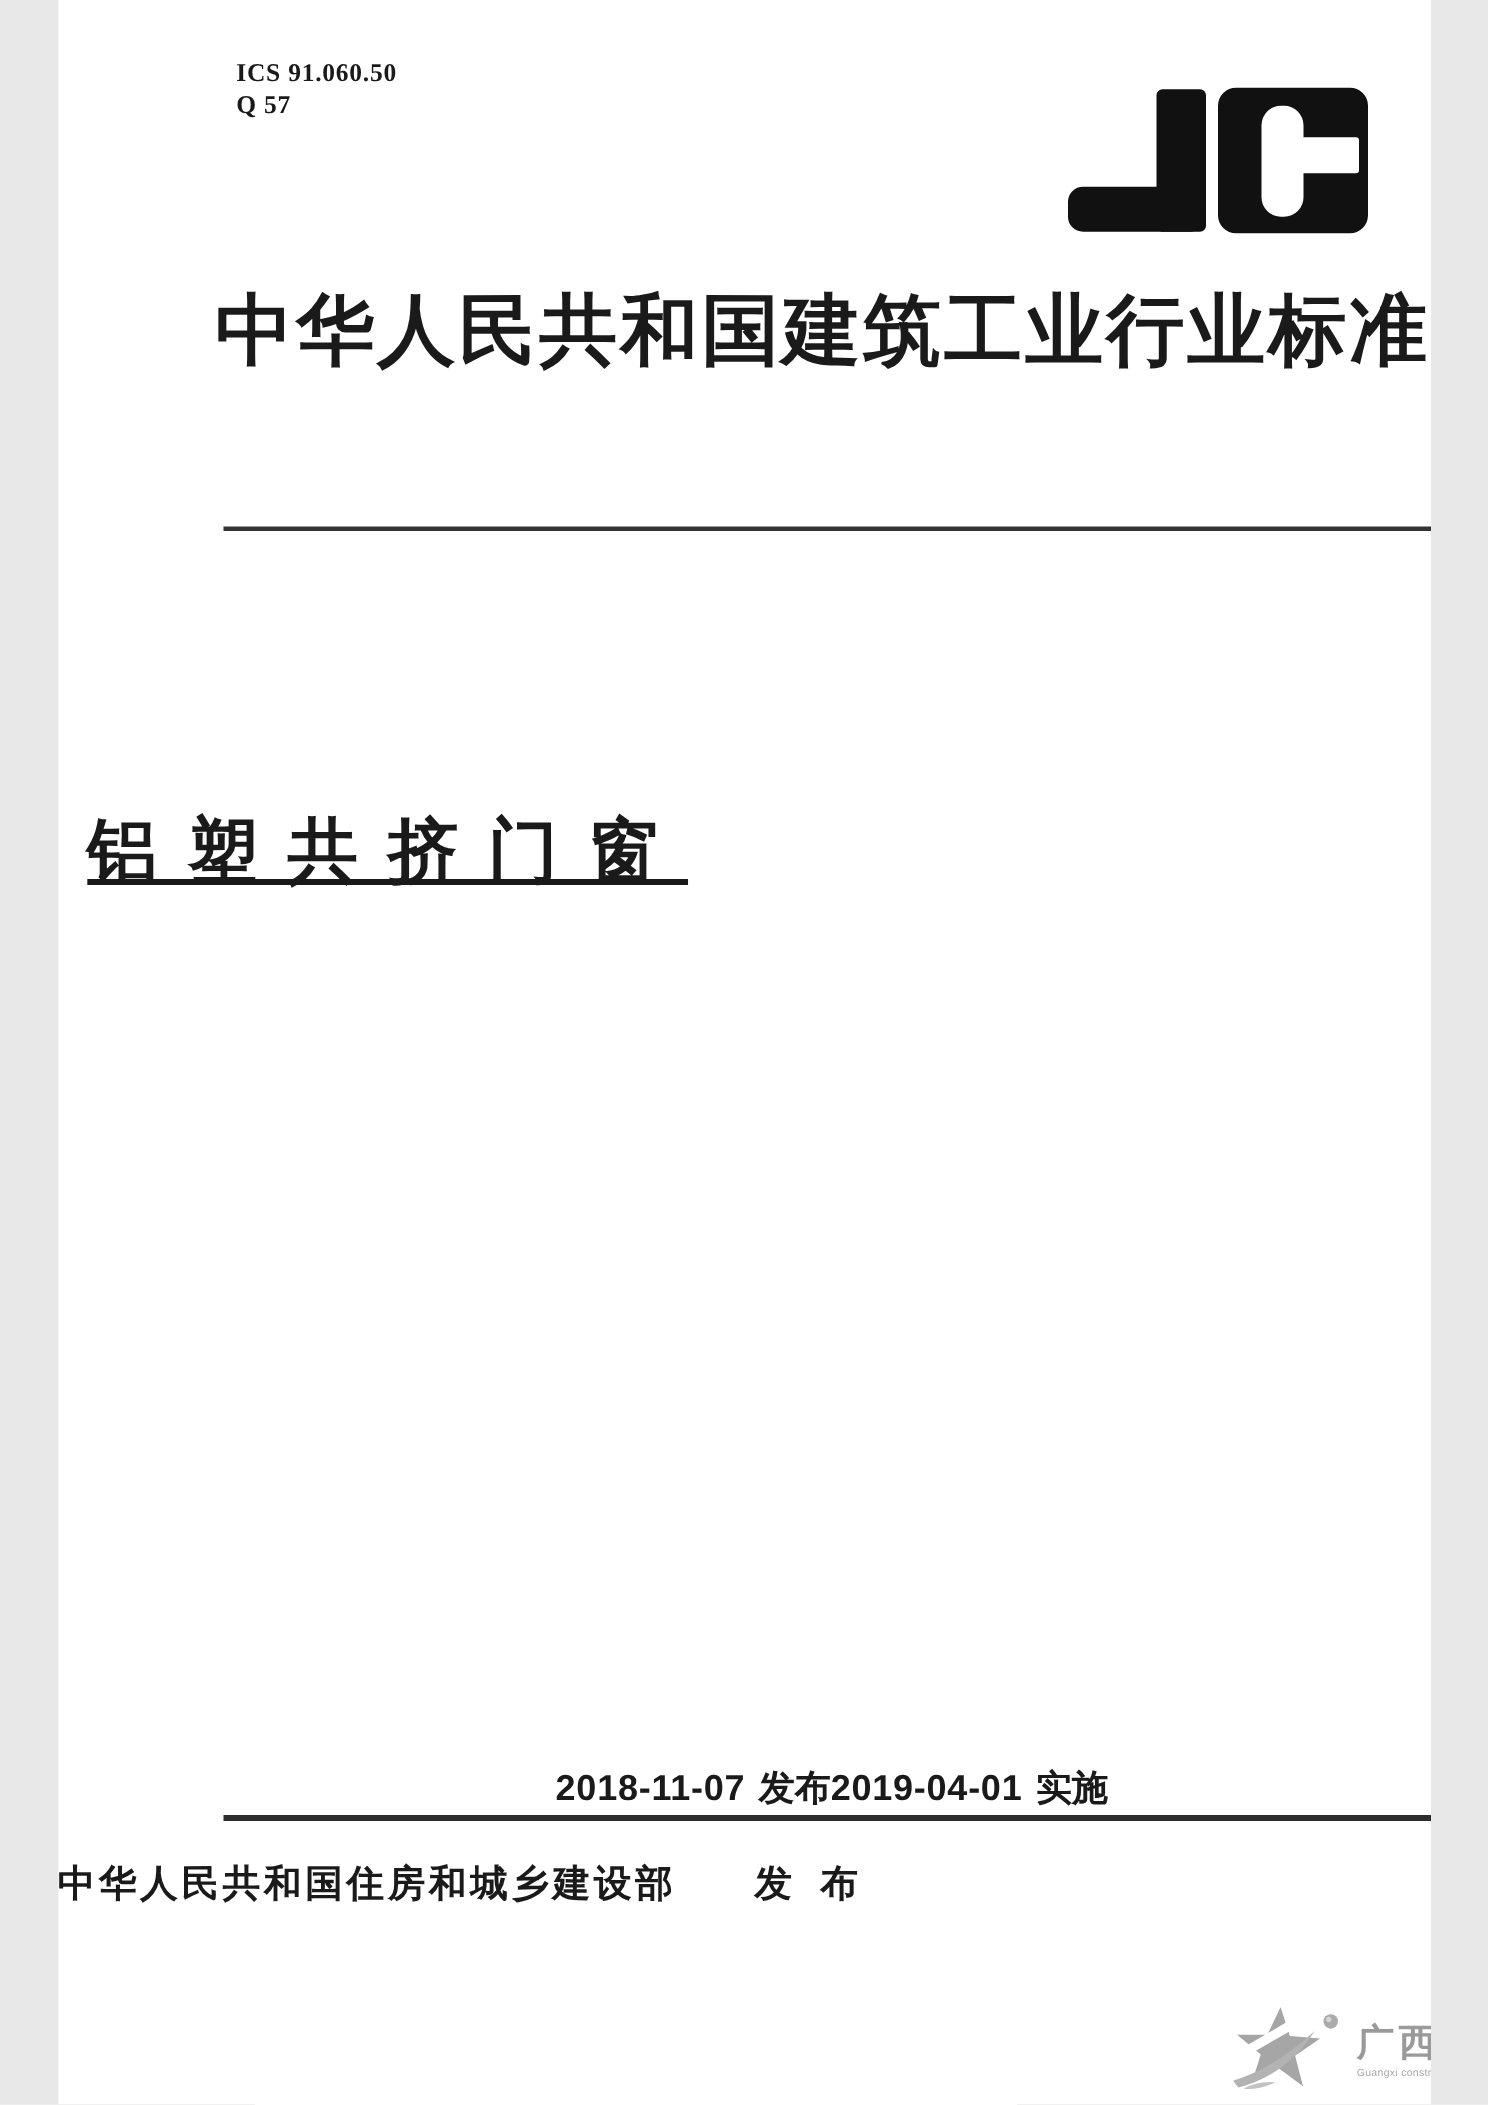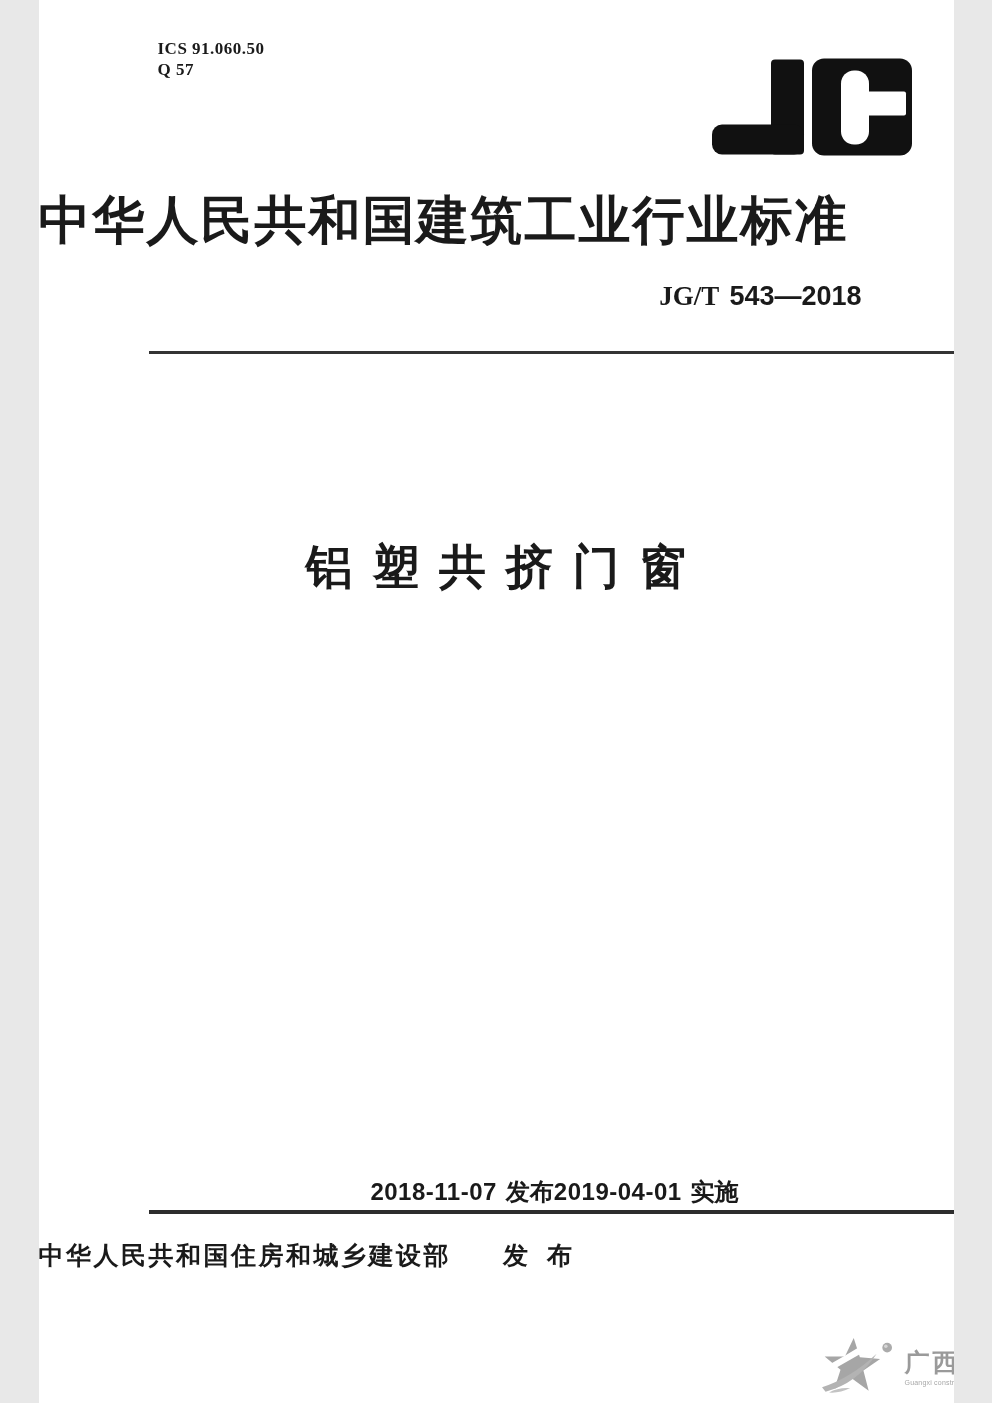--- a/index.html
+++ b/index.html
@@ -17,43 +17,44 @@
     position:absolute;left:119px;top:38px;
     font-family:"Liberation Serif", serif;
     font-weight:bold;font-size:17px;line-height:21px;
     letter-spacing:.5px;
   }
   
   .jg-logo{position:absolute;left:673px;top:58px;width:200px;height:98px;}
   
   .heading{
     position:absolute;left:0;top:186px;width:100%;
-    text-align:left;
+    text-align:right;
     font-size:52px;font-weight:900;
     letter-spacing:2px;
     white-space:nowrap;
   }
   
   .std-code{
     position:absolute;top:281px;right:92px;
     font-size:27px;font-weight:bold;white-space:nowrap;
   }
   .std-code .prefix{font-family:"Liberation Serif", serif;}
   .std-code .number{font-family:"Liberation Sans", sans-serif;margin-left:10px;font-weight:600;}
   
   .rule{position:absolute;left:110px;width:812px;background:#343434;}
   .rule-top{top:351px;height:3px;}
   .rule-bottom{top:1210px;height:4px;background:#2d2d2d;}
   
   .title-cn{
     position:absolute;left:0;top:536px;width:100%;
-    text-align:center;
+    text-align:left;
     font-size:47px;font-weight:700;
     letter-spacing:.42em;padding-left:.42em;box-sizing:border-box;
     white-space:nowrap;
+    text-decoration:underline;
   }
   
   .title-en{
     position:absolute;left:0;top:626px;width:100%;
     text-align:center;
     font-family:"Liberation Serif", serif;
     font-size:21.5px;font-weight:bold;
     letter-spacing:.3px;word-spacing:2px;
     white-space:nowrap;
   }
@@ -107,23 +108,20 @@
     <rect x="59" y="1" width="33" height="95" rx="4" fill="#111"></rect>
     <rect x="0" y="66" width="92" height="30" rx="10" fill="#111"></rect>
 
     <rect x="100" y="0" width="100" height="97" rx="12" fill="#111"></rect>
     <rect x="129" y="12" width="28" height="74" rx="13" fill="#ffffff"></rect>
     <rect x="150" y="33" width="44" height="24" rx="2" fill="#ffffff"></rect>
   </svg>
 
   <div class="heading">中华人民共和国建筑工业行业标准</div>
 
-  <div class="std-code">
-    <span class="prefix">JG/T</span><span class="number">543—2018</span>
-  </div>
 
   <div class="rule rule-top"></div>
 
   <div class="title-cn">铝塑共挤门窗</div>
 
 
   <div class="dates-row">
     <div>
       <span class="date-num">2018-11-07</span><span class="date-label">发布</span>
     </div>

